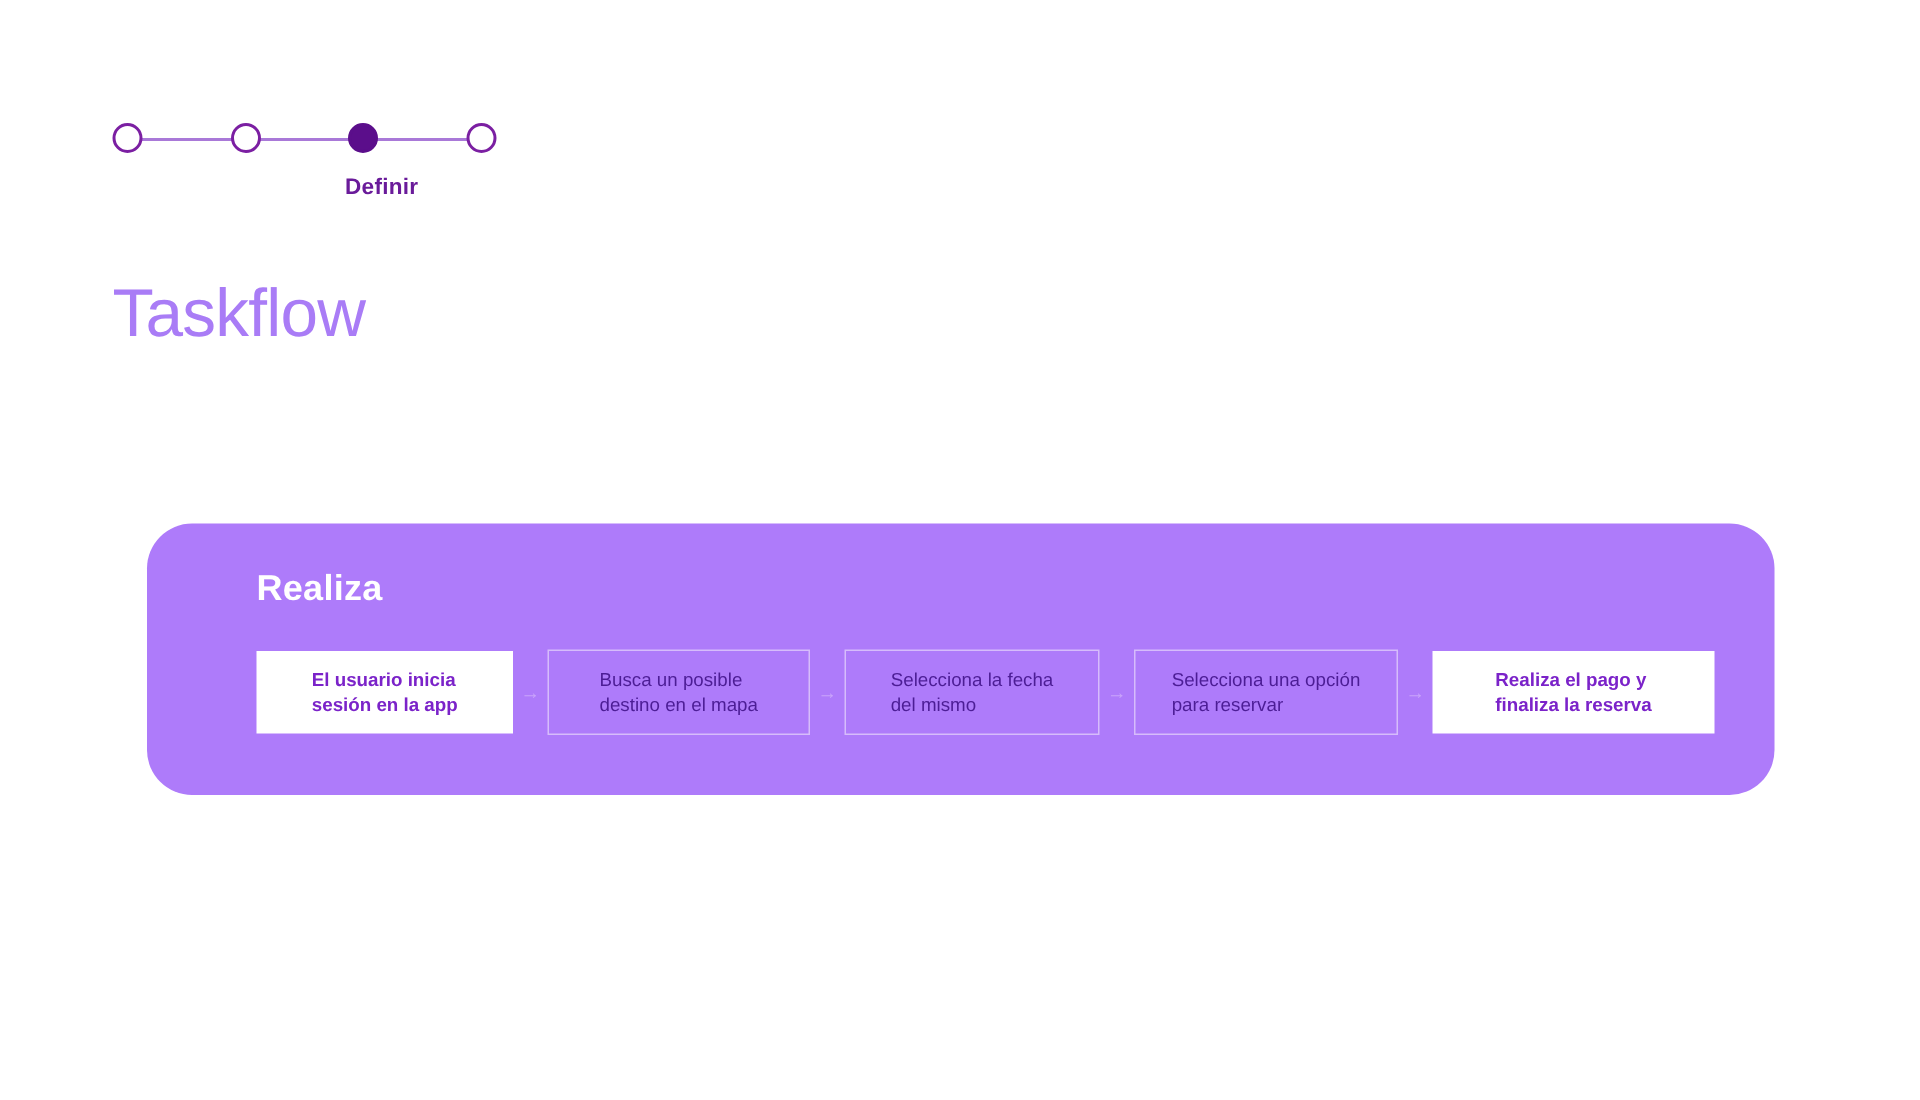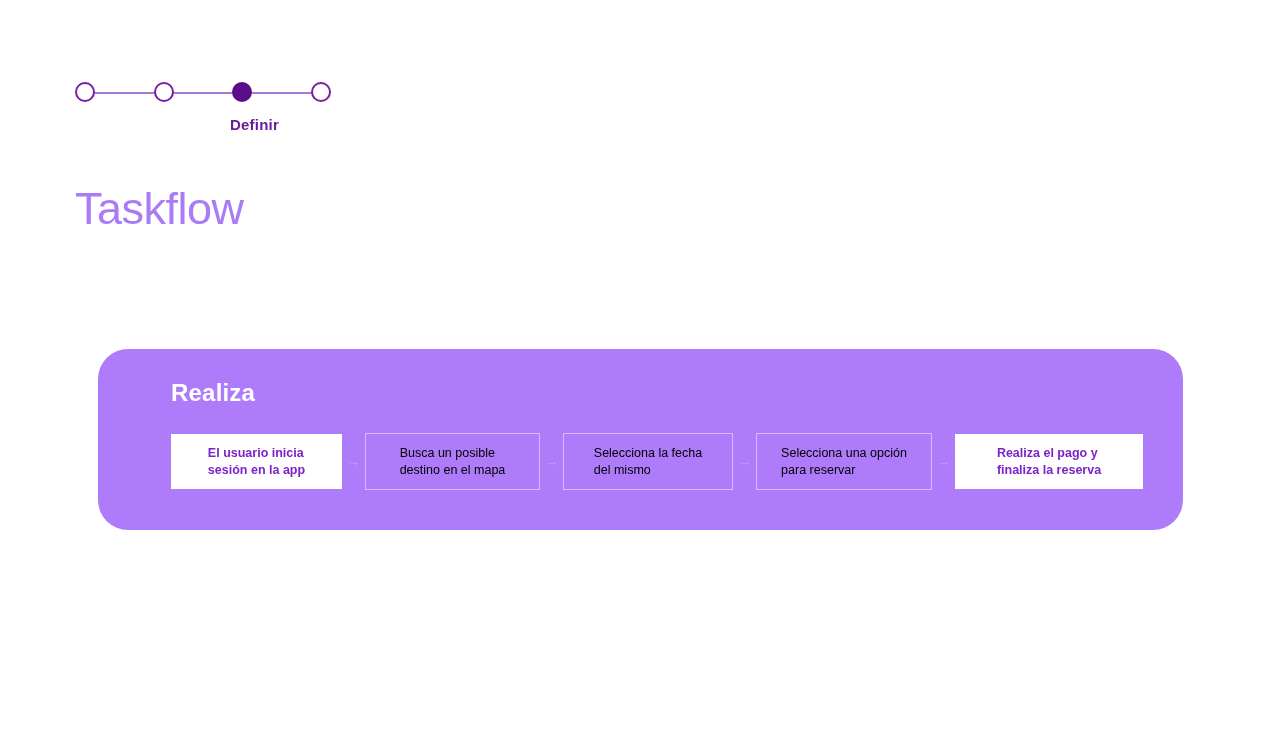--- a/index.html
+++ b/index.html
@@ -116,21 +116,21 @@
   }
   .flow-card.filled {
     background: #ffffff;
     color: #7b23c9;
     font-weight: 700;
     min-height: 47px;
   }
   .flow-card.outlined {
     background: transparent;
     border: 1.5px solid #d6bcfb;
-    color: #000000;
+    color: #4c1d95;
     font-weight: 400;
     min-height: 51px;
   }
   .flow-arrow {
     color: #c9a3fb;
     font-size: 13px;
     padding: 0 5px;
     line-height: 1;
     user-select: none;
   }

